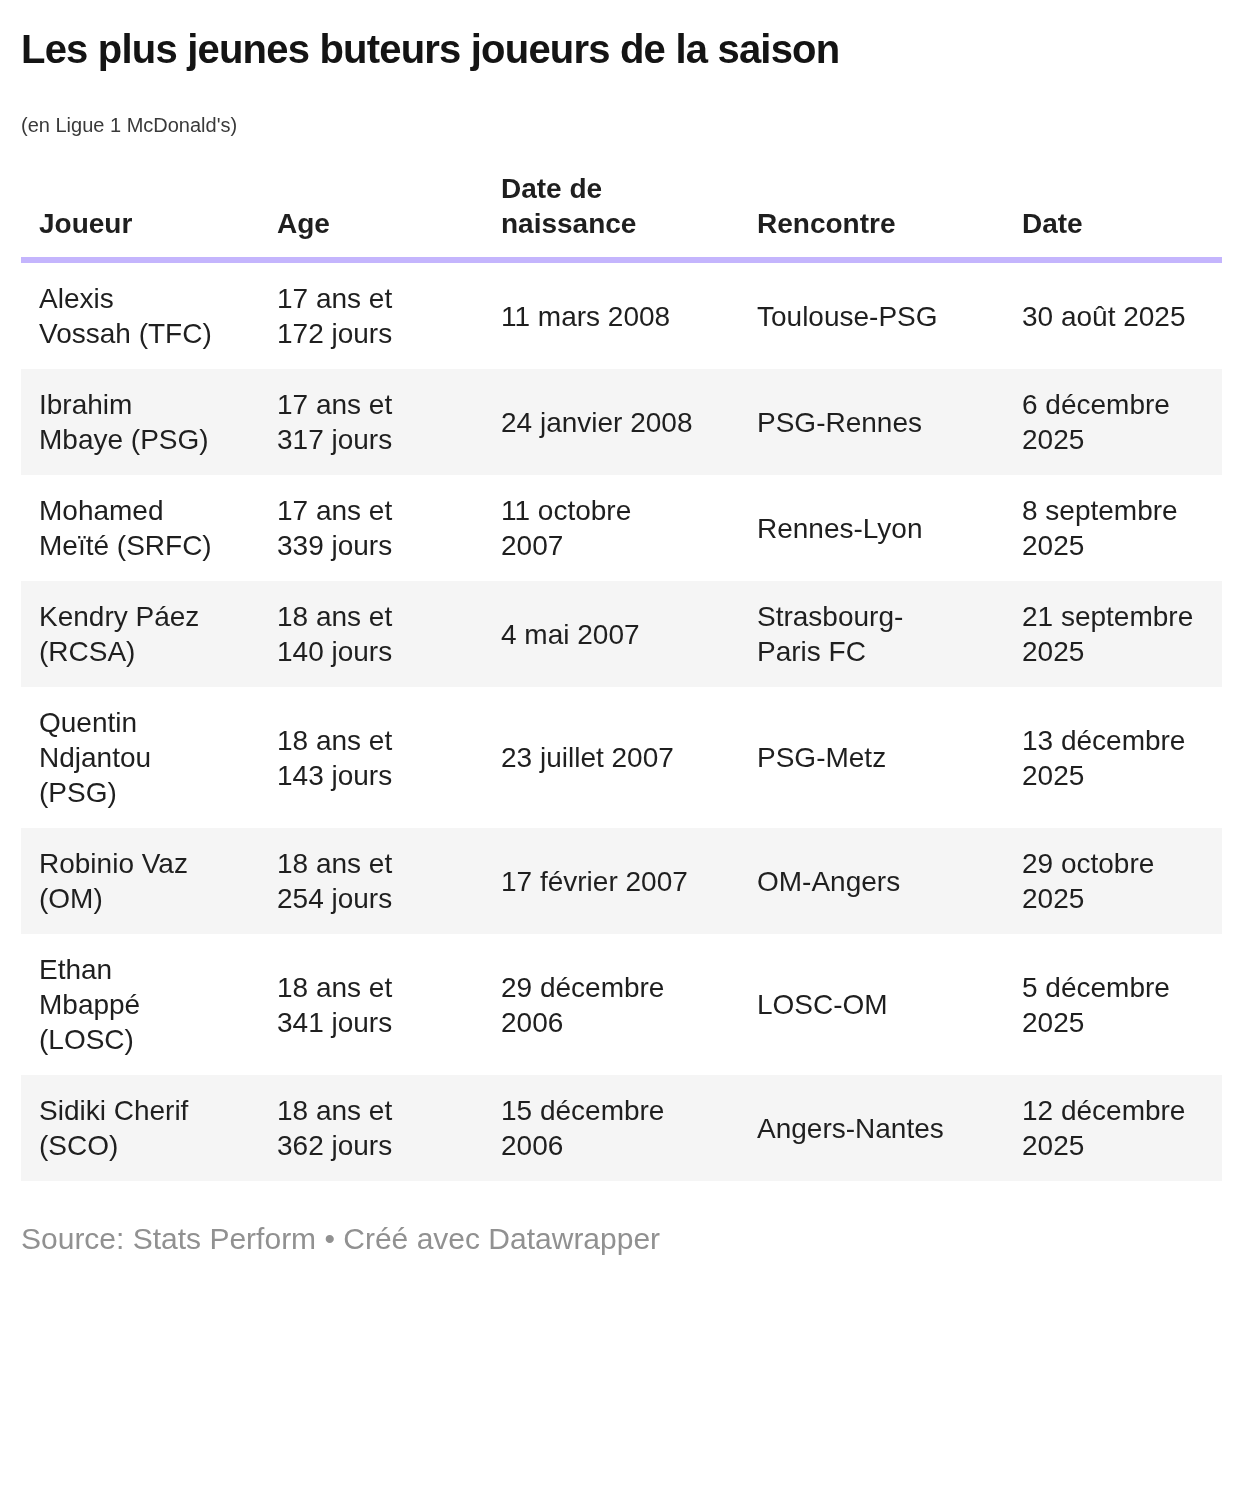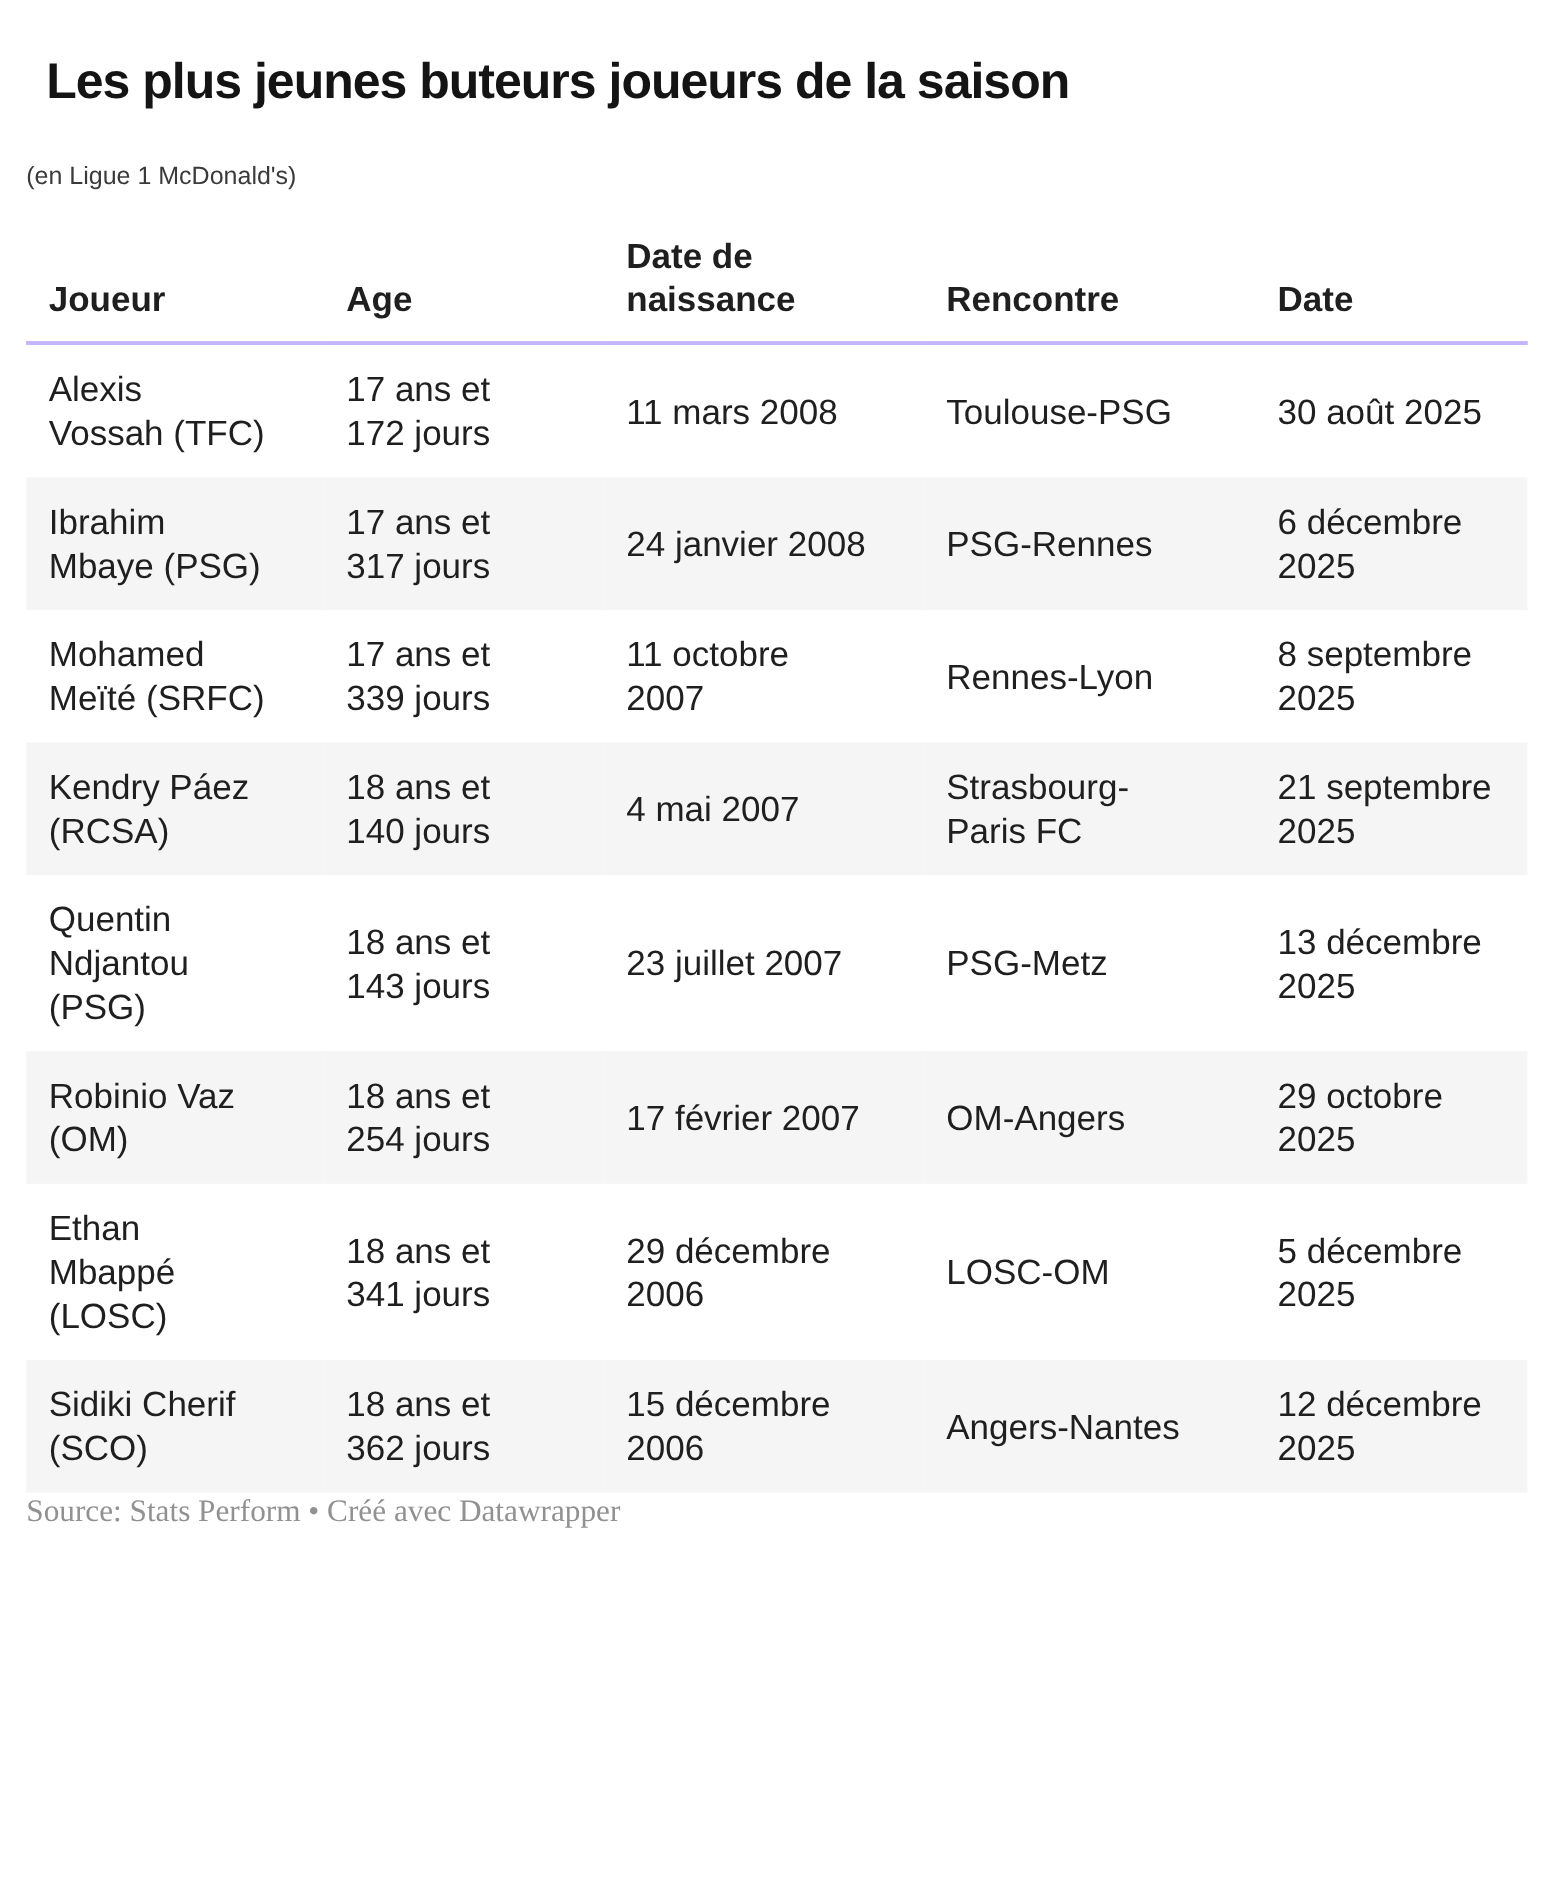--- a/index.html
+++ b/index.html
@@ -16,21 +16,21 @@
     -webkit-font-smoothing: antialiased;
   }
   .container {
     padding: 26px 18px 0 21px;
   }
   .title {
     font-size: 40px;
     font-weight: 700;
     letter-spacing: -0.8px;
     color: #141414;
-    margin: 16px;
+    margin: 0;
     line-height: 1.18;
   }
   .subtitle {
     font-size: 20px;
     color: #3a3a3a;
     margin-top: 40px;
     line-height: 1.2;
   }
   table.data-table {
     width: 1201px;
@@ -44,42 +44,42 @@
   col.c-rencontre { width: 265px; }
   col.c-date      { width: 218px; }
   th {
     text-align: left;
     vertical-align: bottom;
     font-size: 28px;
     font-weight: 700;
     line-height: 35px;
     color: #1f1f1f;
     padding: 28px 20px 16px 18px;
-    border-bottom: 3px solid #c4b5fd;
+    border-bottom: 6px solid #c4b5fd;
     white-space: pre-line;
   }
   td {
     font-size: 28px;
     line-height: 35px;
     color: #1f1f1f;
     vertical-align: middle;
     padding: 18px 20px 18px 18px;
     white-space: pre-line;
   }
   tbody tr:nth-child(even) td {
     background: #f5f5f5;
   }
   tbody tr.bold td {
     font-weight: 700;
   }
   .footer {
-    font-size: 25px;
+    margin-top: 38px;
+    font-size: 30px;
     color: #919191;
     line-height: 1.3;
-    font-family: Liberation Serif, serif;
   }
 </style>
 </head>
 <body>
 
 <div class="container">
 
   <h1 class="title">Les plus jeunes buteurs joueurs de la saison</h1>
   <div class="subtitle">(en Ligue 1 McDonald's)</div>
 

